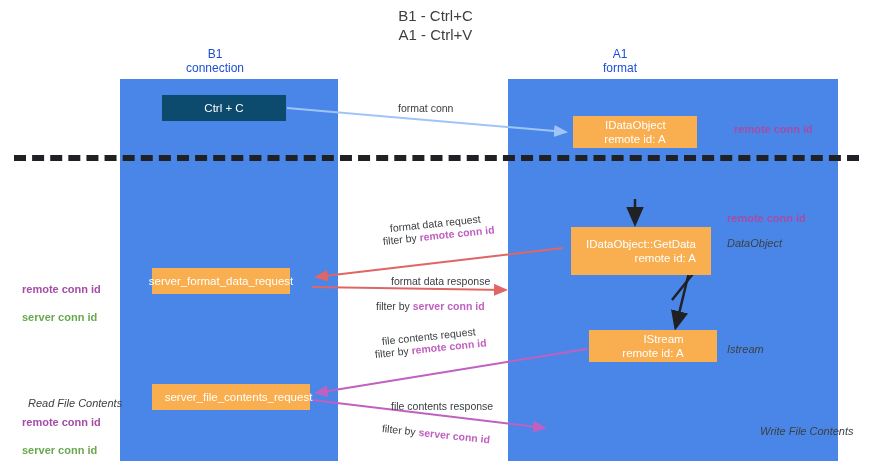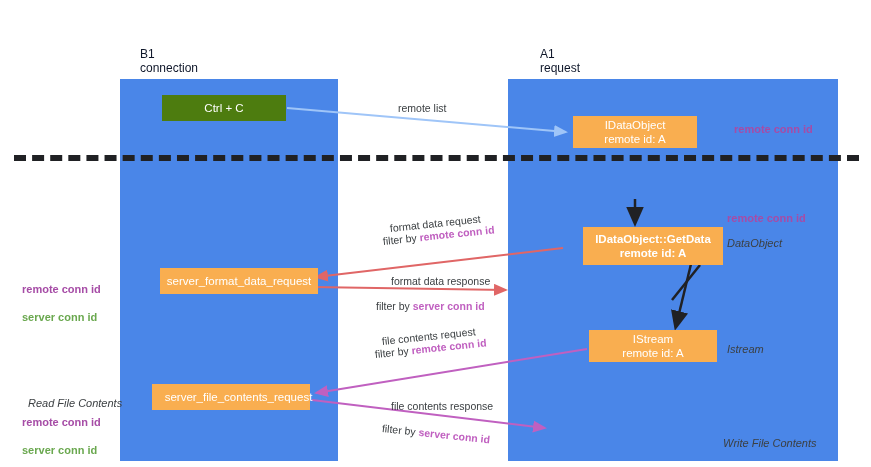--- a/index.html
+++ b/index.html
@@ -11,21 +11,21 @@
   }
   #stage{position:relative;width:871px;height:467px;}
 
   
   .title{
     position:absolute;left:0;top:6px;width:871px;
     text-align:center;font-size:15px;color:#3c4043;line-height:19px;
     white-space:pre-line;
   }
   .colhead{
-    position:absolute;font-size:12px;color:#0f172a;
+    position:absolute;text-align:center;font-size:12px;color:#1d4ed8;
     line-height:14px;white-space:pre-line;
   }
   #head-b1{left:140px;top:47px;width:150px;}
   #head-a1{left:540px;top:47px;width:160px;}
 
   
   .lane{position:absolute;background:#4a86e8;}
   #lane-b1{left:120px;top:79px;width:218px;height:382px;}
   #lane-a1{left:508px;top:79px;width:330px;height:382px;}
 
@@ -35,47 +35,47 @@
     border-top:6px dashed #202124;
   }
 
   
   .box{
     position:absolute;display:flex;flex-direction:column;
     align-items:center;justify-content:center;
     color:#ffffff;font-size:11.5px;line-height:14px;text-align:center;
     white-space:pre-line;box-sizing:border-box;padding:2px 4px;
   }
-  .green{background:#4d7c0f;}
-  .orange{background:#f9ae50;}
+  .green{background:#0c4a6e;}
+  .orange{background:#f9ae50;text-align:right;}
 
   #box-ctrlc{left:162px;top:95px;width:124px;height:26px;}
   #box-idataobject{left:573px;top:116px;width:124px;height:32px;}
   #box-ctrlv{left:577px;top:172px;width:116px;height:26px;}
-  #box-getdata{left:583px;top:227px;width:140px;height:38px;font-weight:bold;}
-  #box-fmtreq{left:152px;top:268px;width:158px;height:26px;margin-left:8px;}
+  #box-getdata{left:571px;top:227px;width:140px;height:48px;}
+  #box-fmtreq{left:152px;top:268px;width:138px;height:26px;}
   #box-fmtresp{left:512px;top:279px;width:156px;height:26px;}
   #box-istream{left:589px;top:330px;width:128px;height:32px;}
   #box-filereq{left:152px;top:384px;width:158px;height:26px;padding-left:19px;}
   #box-fileresp{left:548px;top:416px;width:160px;height:28px;}
 
   
   .side{
     position:absolute;font-size:11px;line-height:14px;white-space:pre-line;
     font-weight:bold;
   }
   .purple{color:#a64ca6;}
   .greentxt{color:#6aa84f;}
   .plain{color:#3c4043;font-weight:normal;font-style:italic;}
 
   #side-rc1{left:734px;top:122px;}
   #side-rc2{left:727px;top:211px;}
   #side-dataobject{left:727px;top:236px;}
   #side-istream{left:727px;top:342px;}
-  #side-write{left:723px;top:424px;margin-top:12px;}
+  #side-write{left:760px;top:424px;}
   #side-left-conn{left:22px;top:268px;}
   #side-read{left:28px;top:396px;}
   #side-left-conn2{left:22px;top:401px;}
 
   
   .alabel{
     position:absolute;font-size:10.5px;line-height:15px;color:#3c4043;
     white-space:nowrap;
   }
   .alabel .p{color:#c060c0;font-weight:bold;}
@@ -94,25 +94,27 @@
 
   
   #arrows{position:absolute;left:0;top:0;width:871px;height:467px;
           pointer-events:none;}
 </style>
 </head>
 <body>
 
 <div id="stage">
 
+  <div class="title">B1 - Ctrl+C
+A1 - Ctrl+V</div>
 
   <div class="colhead" id="head-b1">B1
 connection</div>
   <div class="colhead" id="head-a1">A1
-request</div>
+format</div>
 
   <div class="lane" id="lane-b1"></div>
   <div class="lane" id="lane-a1"></div>
 
   <svg id="arrows">
     <defs>
       <marker id="ab" markerWidth="7" markerHeight="7" refX="6" refY="3" orient="auto">
         <path d="M0,0 L7,3 L0,6 z" fill="#9fc5f8"></path>
       </marker>
       <marker id="ar" markerWidth="7" markerHeight="7" refX="6" refY="3" orient="auto">
@@ -166,21 +168,21 @@
     <div class="greentxt">server conn id</div>
   </div>
 
   <div class="side plain" id="side-read">Read File Contents</div>
 
   <div class="side" id="side-left-conn2">
     <div class="purple">remote conn id</div>
     <div class="greentxt">server conn id</div>
   </div>
 
-  <div class="alabel" id="lbl-formatlist">remote list</div>
+  <div class="alabel" id="lbl-formatlist">format conn</div>
 
   <div class="alabel rot-up" id="lbl-fdreq">format data request</div>
   <div class="alabel rot-up" id="lbl-fdreq2"><span>filter by </span><span class="p">remote conn id</span></div>
 
   <div class="alabel" id="lbl-fdresp">format data response</div>
   <div class="alabel" id="lbl-fdresp2"><span>filter by </span><span class="p">server conn id</span></div>
 
   <div class="alabel rot-up" id="lbl-fcreq">file contents request</div>
   <div class="alabel rot-up" id="lbl-fcreq2"><span>filter by </span><span class="p">remote conn id</span></div>
 

